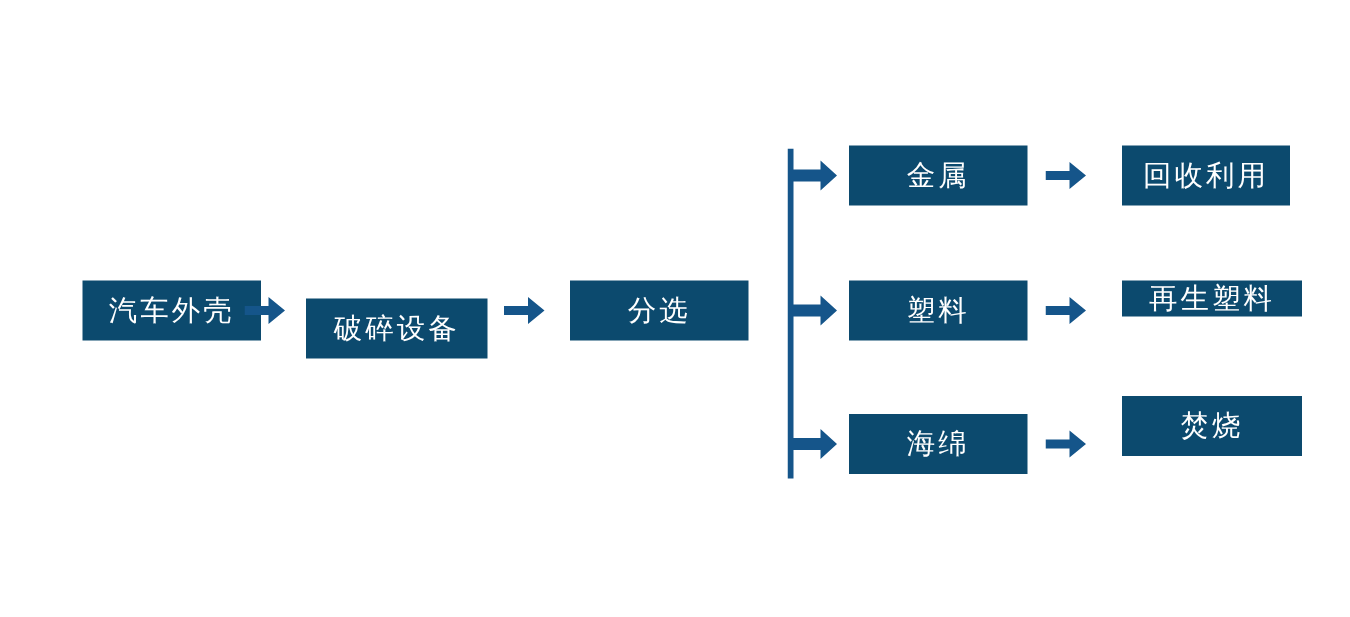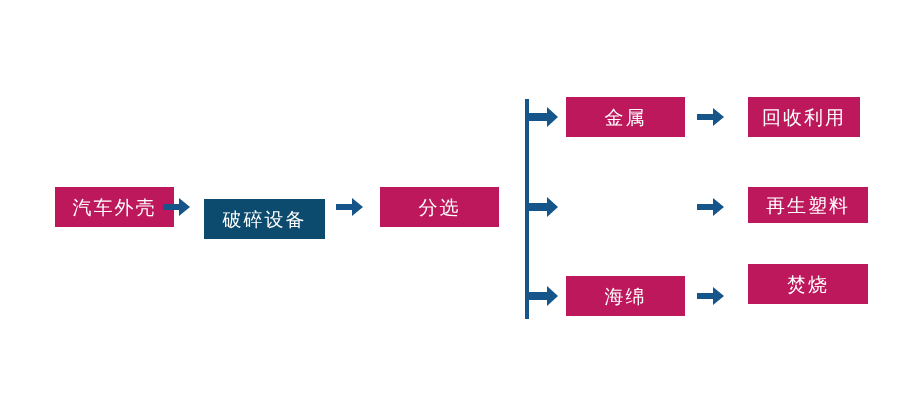--- a/index.html
+++ b/index.html
@@ -22,36 +22,36 @@
     display: flex;
     align-items: center;
     justify-content: center;
     color: #ffffff;
     font-size: 19px;
     letter-spacing: 2px;
     line-height: 1;
     white-space: nowrap;
     box-sizing: border-box;
   }
-  .node.blue  { background: #be185d; }
+  .node.blue  { background: #0c4a6e; }
   .node.red   { background: #0c4a6e; margin-top: 12px; }
 
   
   #node-body      { left: 22px;  top: 187px; width: 119px; height: 40px; margin-left: 33px; }
   #node-shredder  { left: 204px; top: 187px; width: 121px; height: 40px; }
   #node-sorting   { left: 380px; top: 187px; width: 119px; height: 40px; }
 
   
   #node-metal     { left: 566px; top: 97px;  width: 119px; height: 40px; }
   #node-plastic   { left: 566px; top: 187px; width: 119px; height: 40px; }
   #node-sponge    { left: 566px; top: 276px; width: 119px; height: 40px; }
 
   
   #node-recycle   { left: 748px; top: 97px;  width: 112px; height: 40px; }
-  #node-repolymer { left: 748px; top: 187px; width: 120px; height: 36px; }
+  #node-repolymer { left: 748px; top: 187px; width: 120px; height: 24px; }
   #node-incin     { left: 748px; top: 264px; width: 120px; height: 40px; }
 
   
   .arrow {
     position: absolute;
     line-height: 0;
   }
   #arrow-body-shredder    { left: 163px; top: 196px; }
   #arrow-shredder-sorting { left: 336px; top: 196px; }
   #arrow-metal-recycle    { left: 697px; top: 106px; }
@@ -105,20 +105,21 @@
   <div class="node blue" id="node-metal">金属</div>
 
   <div class="arrow" id="arrow-metal-recycle">
     <svg width="28" height="22" viewBox="0 0 28 22" aria-hidden="true">
       <path d="M0 8 H16 V2 L27 11 L16 20 V14 H0 Z" fill="#15558a"></path>
     </svg>
   </div>
 
   <div class="node blue" id="node-recycle">回收利用</div>
 
+  <div class="node blue" id="node-plastic">塑料</div>
 
   <div class="arrow" id="arrow-plastic-repoly">
     <svg width="28" height="22" viewBox="0 0 28 22" aria-hidden="true">
       <path d="M0 8 H16 V2 L27 11 L16 20 V14 H0 Z" fill="#15558a"></path>
     </svg>
   </div>
 
   <div class="node blue" id="node-repolymer">再生塑料</div>
 
   <div class="node blue" id="node-sponge">海绵</div>

